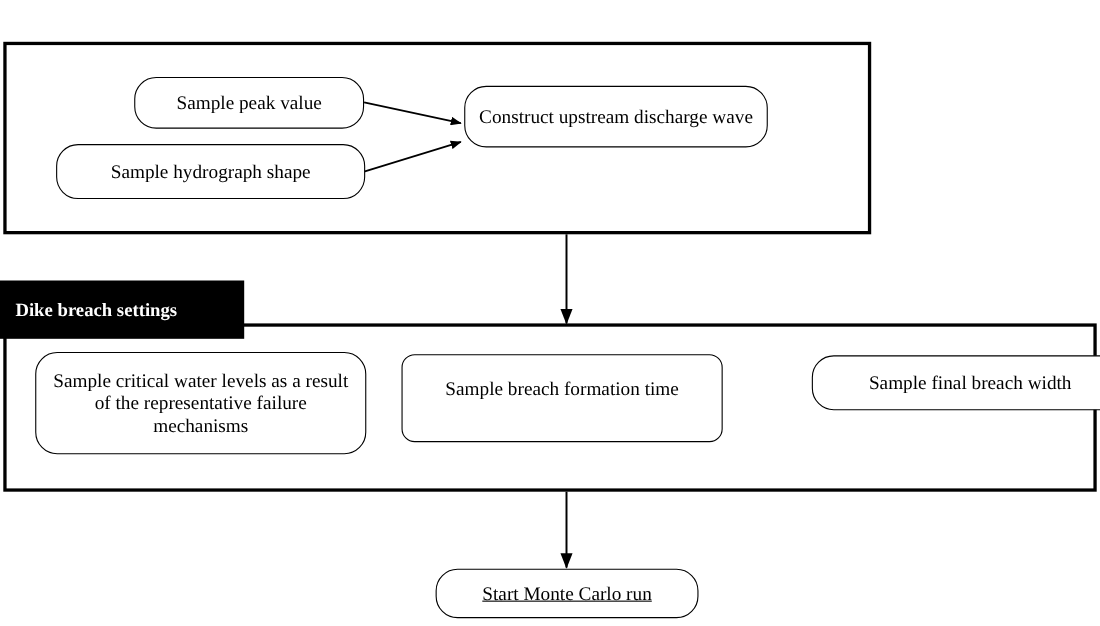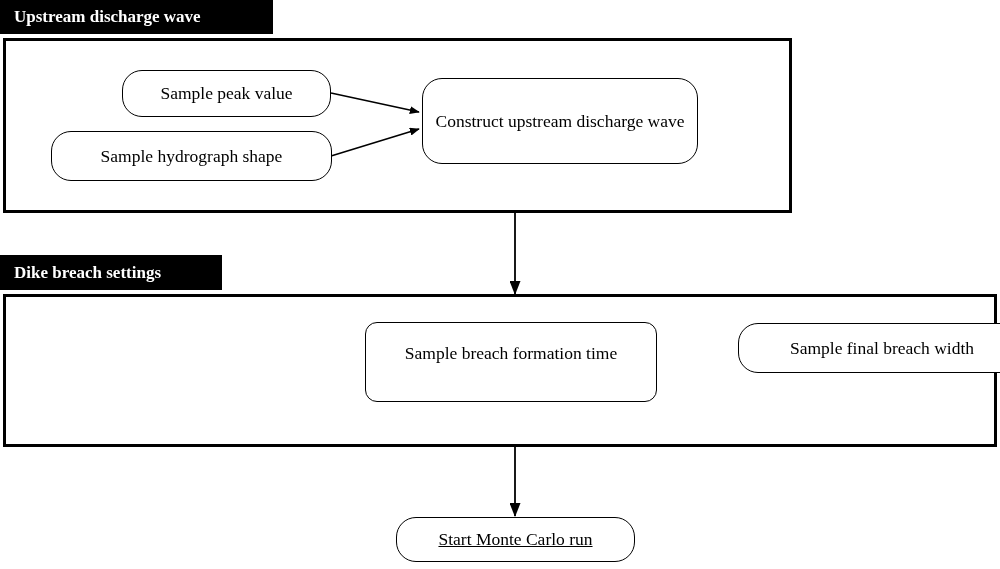--- a/index.html
+++ b/index.html
@@ -100,42 +100,42 @@
 
     <line x1="331" y1="156" x2="419" y2="129" stroke="#000000" stroke-width="1.6" marker-end="url(#arrowhead)"></line>
 
     <line x1="515" y1="213" x2="515" y2="294" stroke="#000000" stroke-width="1.8" marker-end="url(#arrowhead-wide)"></line>
 
     <line x1="515" y1="447" x2="515" y2="516" stroke="#000000" stroke-width="1.8" marker-end="url(#arrowhead-wide)"></line>
   </svg>
 
   <div class="group-box" style="left:3px; top:38px; width:789px; height:175px;"></div>
 
-  <div class="group-header" style="left:0px; top:0px; width:273px; height:34px; padding-left:14px; font-size:17px;">
-    <span>Upstream discharge wave</span>
-  </div>
 
   <div class="node center" style="left:122px; top:70px; width:209px; height:47px; font-size:17.5px;">
     <span class="node-label">Sample peak value</span>
   </div>
 
   <div class="node center" style="left:51px; top:131px; width:281px; height:50px; font-size:17.5px;font-family:Liberation Serif, serif;">
     <span class="node-label">Sample hydrograph shape</span>
   </div>
 
-  <div class="node center" style="left:422px; top:78px; width:276px; height:86px; font-size:17.5px; padding:0 9px;">
+  <div class="node center" style="left:422px; top:78px; width:276px; height:56px; font-size:17.5px; padding:0 9px;">
     <span class="node-label">Construct upstream discharge wave</span>
   </div>
 
   <div class="group-box" style="left:3px; top:294px; width:994px; height:153px;"></div>
 
-  <div class="group-header" style="left:0px; top:255px; width:222px; height:35px; padding-left:14px; font-size:17px;">
+  <div class="group-header" style="left:0px; top:255px; width:222px; height:53px; padding-left:14px; font-size:17px;">
     <span>Dike breach settings</span>
   </div>
 
+  <div class="node center" style="left:32px; top:320px; width:301px; height:93px; font-size:17.5px; padding:0 10px;">
+    <span class="node-label">Sample critical water levels as a result of the representative failure mechanisms</span>
+  </div>
 
   <div class="node top-aligned" style="left:365px; top:322px; width:292px; height:80px; font-size:17.5px;">
     <span class="node-label">Sample breach formation time</span>
   </div>
 
   <div class="node center" style="left:690px; top:323px; width:288px; height:50px; font-size:17.5px;margin-left:48px;">
     <span class="node-label">Sample final breach width</span>
   </div>
 
   <div class="node center" style="left:396px; top:517px; width:239px; height:45px; font-size:17.5px;text-decoration:underline;">

